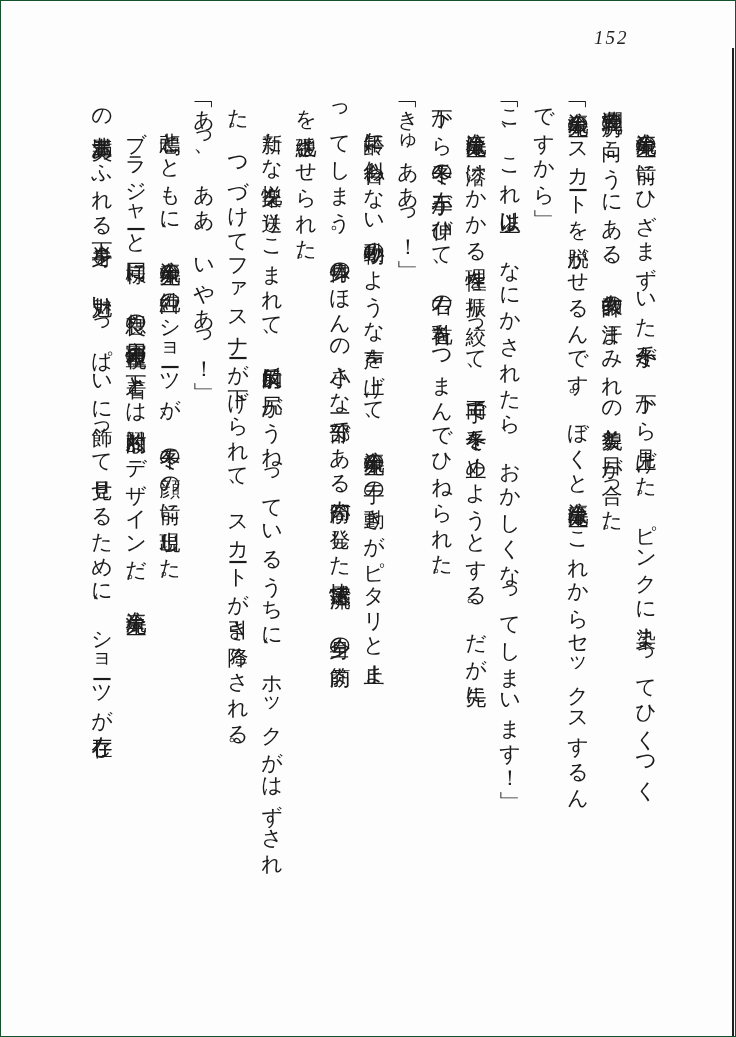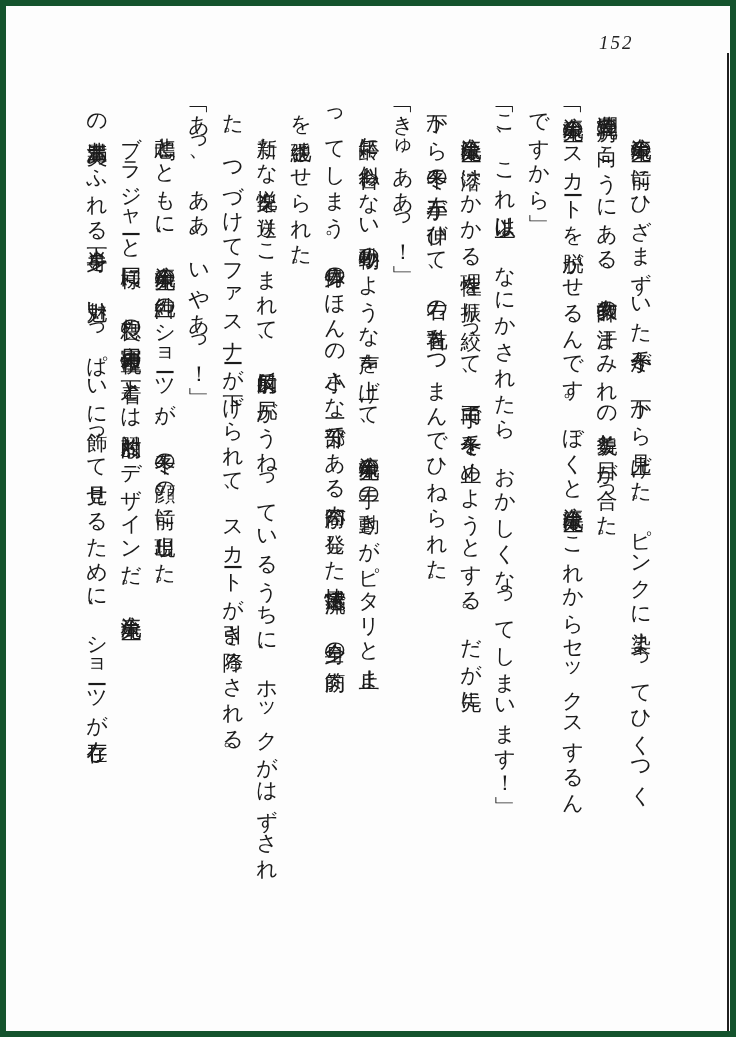--- a/index.html
+++ b/index.html
@@ -7,21 +7,21 @@
     padding: 0;
     background: #ffffff;
   }
   .page {
     position: relative;
     width: 736px;
     height: 1037px;
     background: #fdfdfd;
     overflow: hidden;
     box-sizing: border-box;
-    border: 6px solid #14532d;
+    border: 1px solid #14532d;
     font-family: "Liberation Serif", "DejaVu Serif", serif;
   }
   .page-number {
     position: absolute;
     top: 26px;
     left: 593px;
     font-size: 19px;
     font-style: italic;
     letter-spacing: 2px;
     color: #232323;

